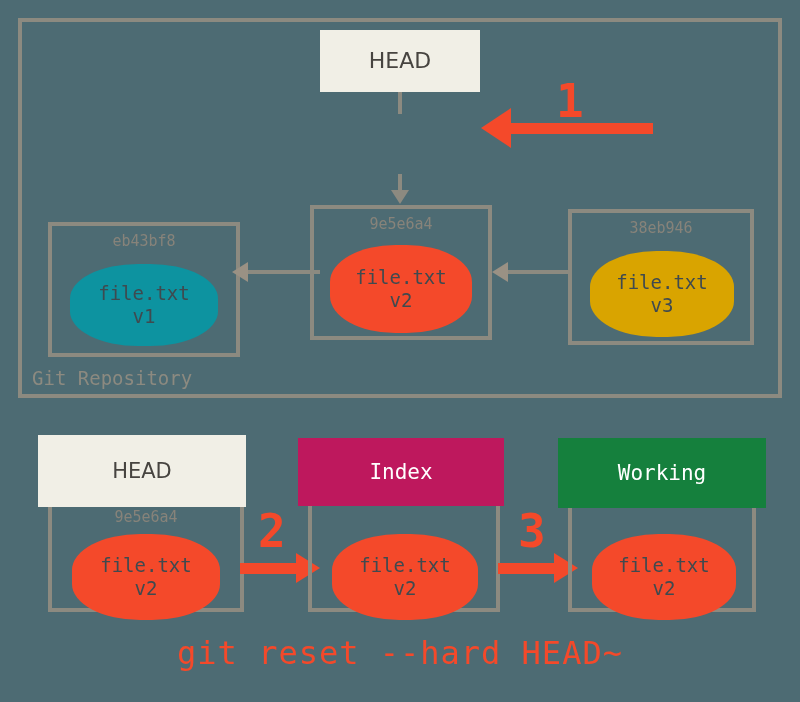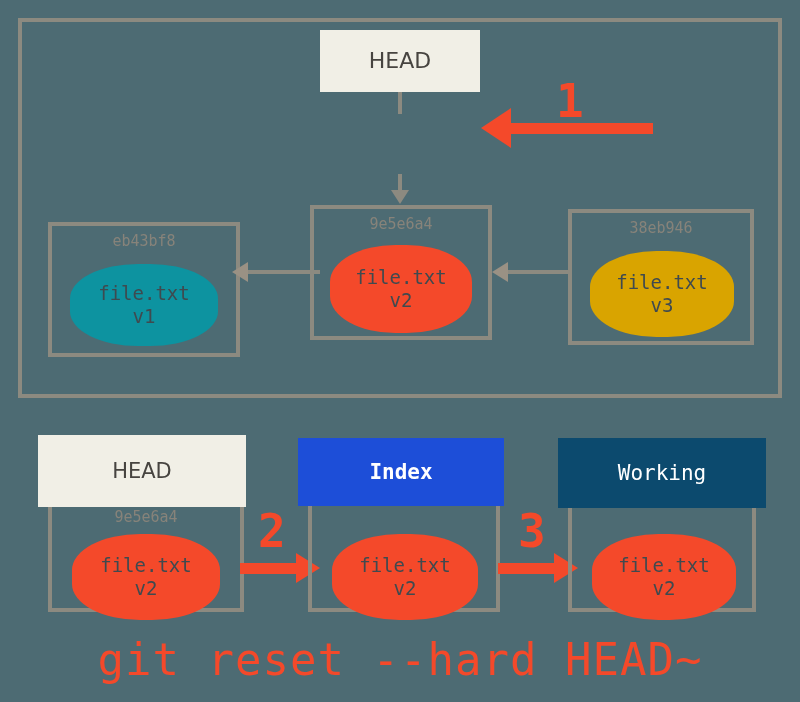--- a/index.html
+++ b/index.html
@@ -96,37 +96,38 @@
 
   
   .area-frame{border:4px solid #8c8a80;background:transparent;}
   .area-header{
     display:flex;align-items:center;justify-content:center;
     text-align:center;line-height:1.18;
     font-size:21px;
   }
   .hdr-head{background:#f1efe6;color:#474440;
     font-family:"DejaVu Sans","Liberation Sans",sans-serif;}
-  .hdr-index{background:#1d4ed8;color:#ffffff;font-weight:bold;}
-  .hdr-wd{background:#0c4a6e;color:#ffffff;}
+  .hdr-index{background:#be185d;color:#ffffff;}
+  .hdr-wd{background:#15803d;color:#ffffff;}
 
   
   .command{
     left:0;right:0;top:634px;
     text-align:center;
-    font-size:44px;color:#f4492a;
+    font-size:32px;color:#f4492a;
     letter-spacing:1px;white-space:nowrap;
   }
 </style>
 </head>
 <body>
 
 <div id="stage">
 
   <div class="abs repo-frame"></div>
+  <div class="abs repo-label">Git Repository</div>
 
   <div class="abs ref-box head-ref">
     <span>HEAD</span>
   </div>
 
   <div class="abs vline" style="left:398px;top:92px;height:22px;"></div>
 
 
   <div class="abs vline" style="left:398px;top:174px;height:18px;"></div>
   <div class="abs tri-down" style="left:391px;top:190px;"></div>

